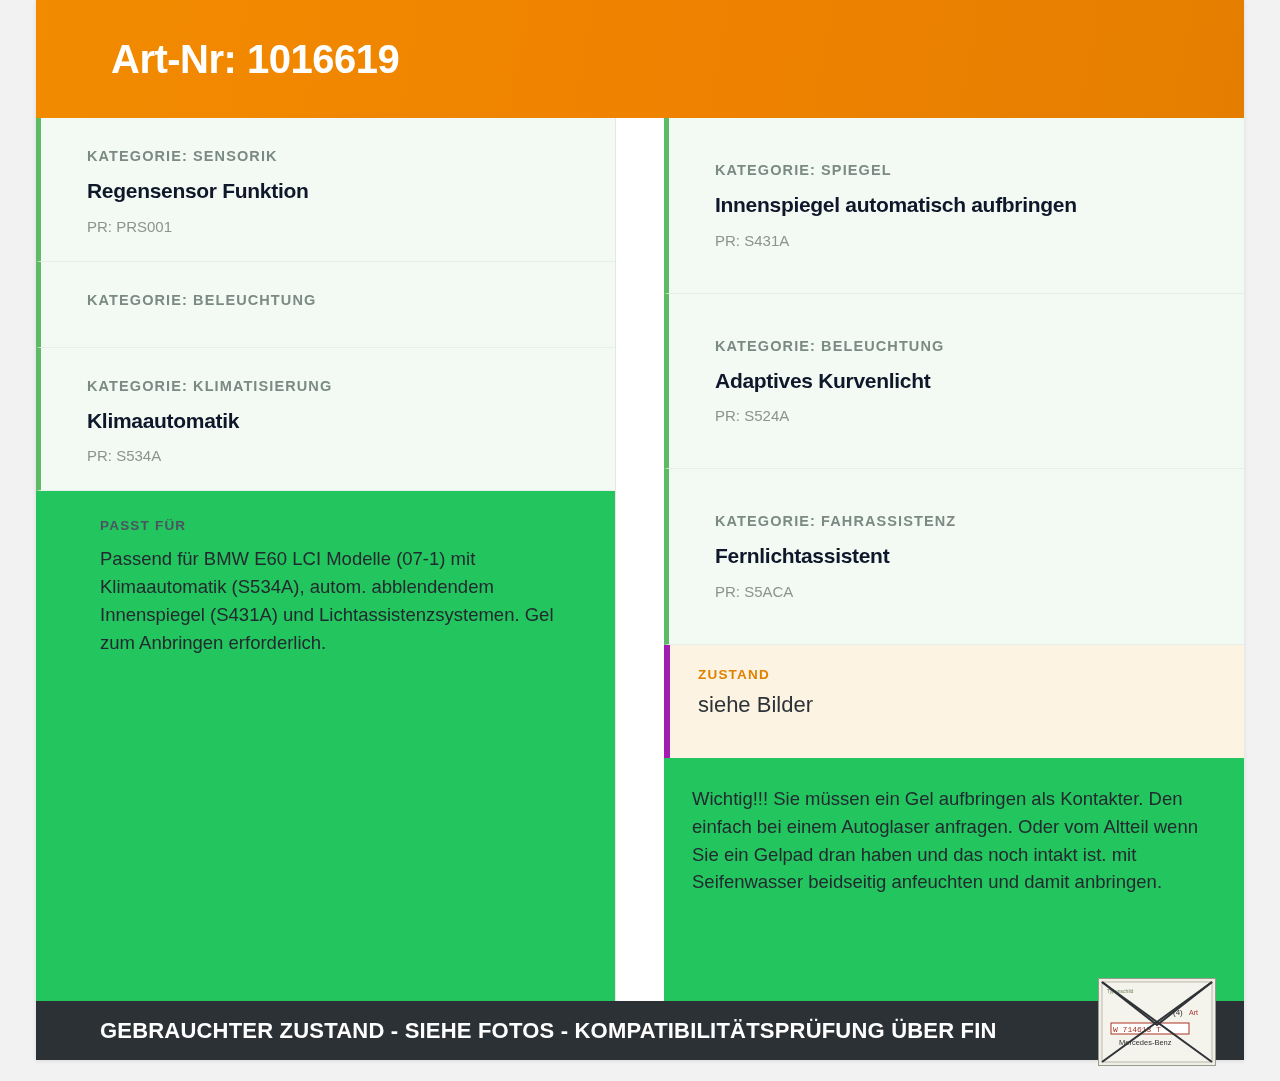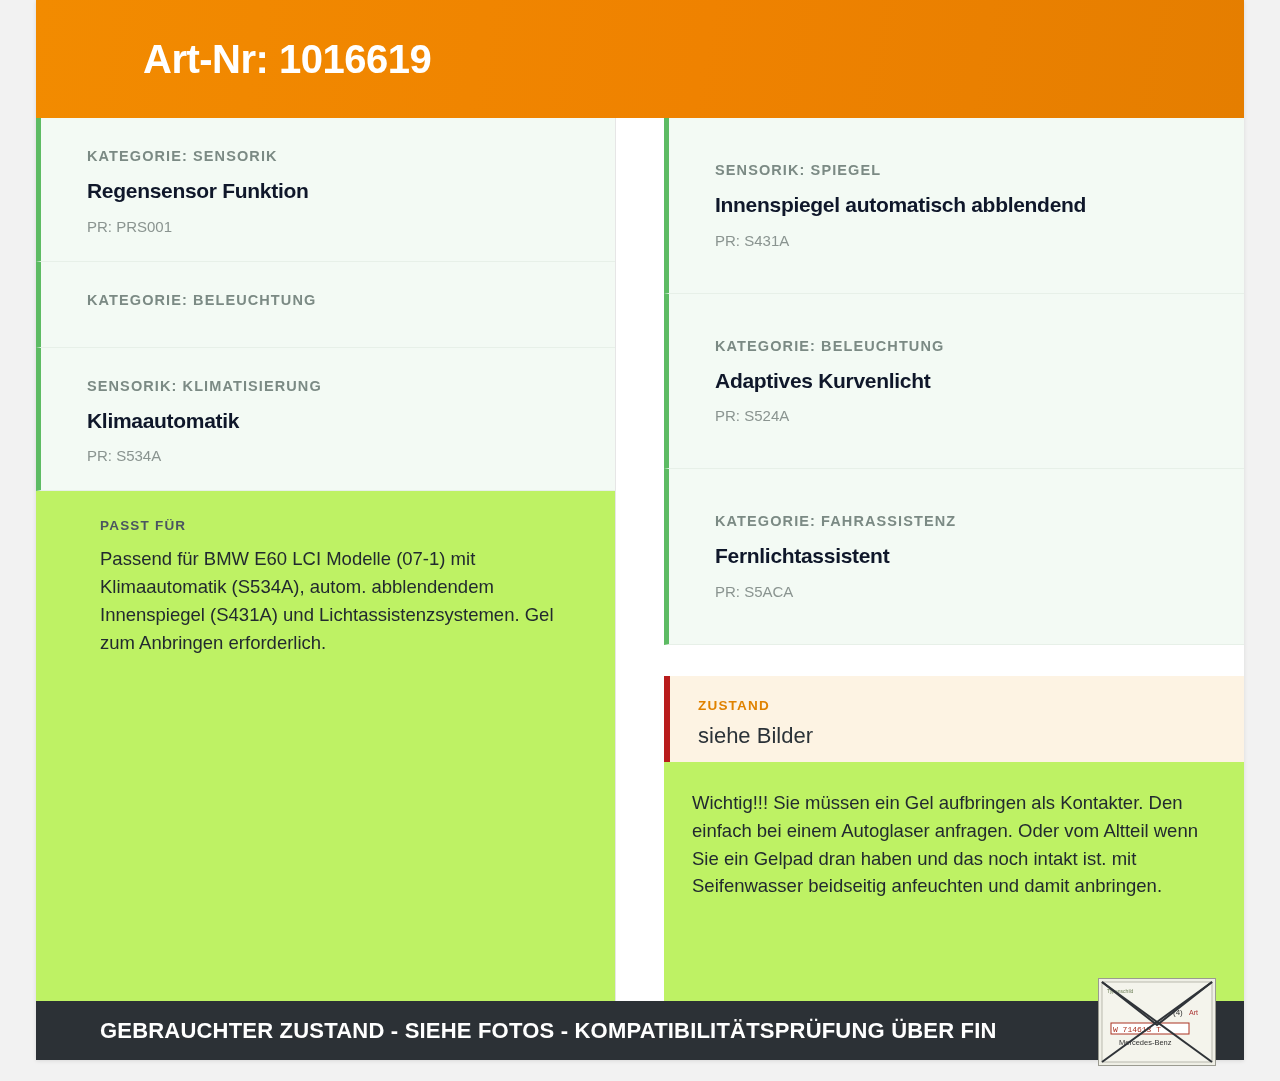--- a/index.html
+++ b/index.html
@@ -26,21 +26,21 @@
     box-shadow: 0 1px 4px rgba(0,0,0,0.10);
     display: flex;
     flex-direction: column;
   }
   
   .header {
     height: 118px;
     background: linear-gradient(100deg, #f28b00 0%, #ef8200 55%, #e57e00 100%);
     display: flex;
     align-items: center;
-    padding-left: 107px;
+    padding-left: 75px;
     flex: 0 0 auto;
   }
   .header-title {
     color: #ffffff;
     font-size: 40px;
     font-weight: bold;
     letter-spacing: -0.5px;
   }
   
   .columns {
@@ -77,44 +77,43 @@
     margin-bottom: 13px;
     letter-spacing: -0.3px;
   }
   .feature .pr {
     color: #8a9490;
     font-size: 15px;
   }
   .feature.tall { padding-top: 44px; padding-bottom: 44px; }
 
   .block {
-    background: #bef264;
+    background: #22c55e;
     padding: 27px 46px 26px 28px;
     flex: 1 1 auto;
   }
   .block .lbl {
     color: #4a5560;
     font-size: 13.5px;
     font-weight: bold;
     letter-spacing: 1.2px;
     margin-bottom: 12px;
   }
   .block .txt {
     color: #222a2f;
     font-size: 18.5px;
     line-height: 1.5;
   }
   .block.left-pad { padding-left: 64px; padding-right: 28px; }
   .block.right-pad { padding-left: 28px; padding-right: 30px; }
 
   .zustand {
     background: #fdf3e3;
-    border-left: 6px solid #b91c1c;
-    padding: 22px 28px 13px 28px;
-    margin-top: 31px;
+    border-left: 6px solid #a21caf;
+    padding: 22px 28px 40px 28px;
   }
   .zustand .lbl {
     color: #e08200;
     font-size: 13.5px;
     font-weight: bold;
     letter-spacing: 1.2px;
     margin-bottom: 10px;
   }
   .zustand .txt {
     color: #2b3238;
@@ -167,37 +166,37 @@
           <div class="cat">KATEGORIE: SENSORIK</div>
           <div class="name">Regensensor Funktion</div>
           <div class="pr">PR: PRS001</div>
         </div>
 
         <div class="feature">
           <div class="cat">KATEGORIE: BELEUCHTUNG</div>
         </div>
 
         <div class="feature">
-          <div class="cat">SENSORIK: KLIMATISIERUNG</div>
+          <div class="cat">KATEGORIE: KLIMATISIERUNG</div>
           <div class="name">Klimaautomatik</div>
           <div class="pr">PR: S534A</div>
         </div>
 
         <div class="block left-pad">
           <div class="lbl">PASST FÜR</div>
           <div class="txt">Passend für BMW E60 LCI Modelle (07-1) mit Klimaautomatik (S534A), autom. abblendendem Innenspiegel (S431A) und Lichtassistenzsystemen. Gel zum Anbringen erforderlich.</div>
         </div>
 
       </div>
 
       <div class="col col-right">
 
         <div class="feature tall">
-          <div class="cat">SENSORIK: SPIEGEL</div>
-          <div class="name">Innenspiegel automatisch abblendend</div>
+          <div class="cat">KATEGORIE: SPIEGEL</div>
+          <div class="name">Innenspiegel automatisch aufbringen</div>
           <div class="pr">PR: S431A</div>
         </div>
 
         <div class="feature tall">
           <div class="cat">KATEGORIE: BELEUCHTUNG</div>
           <div class="name">Adaptives Kurvenlicht</div>
           <div class="pr">PR: S524A</div>
         </div>
 
         <div class="feature tall">

